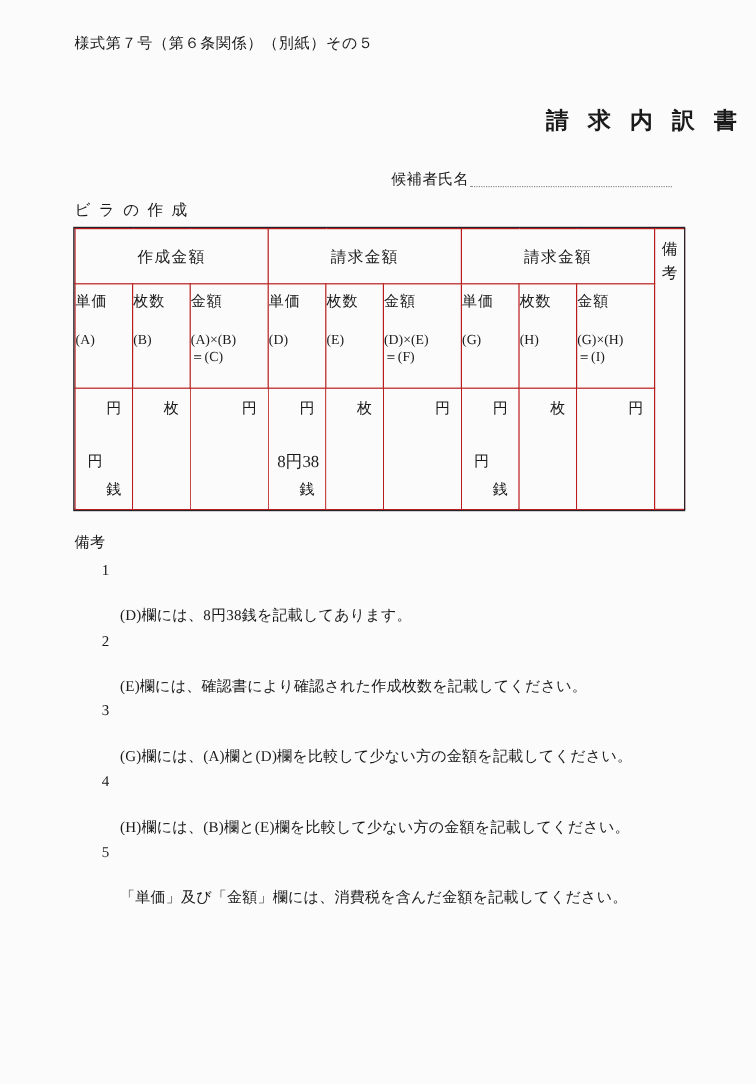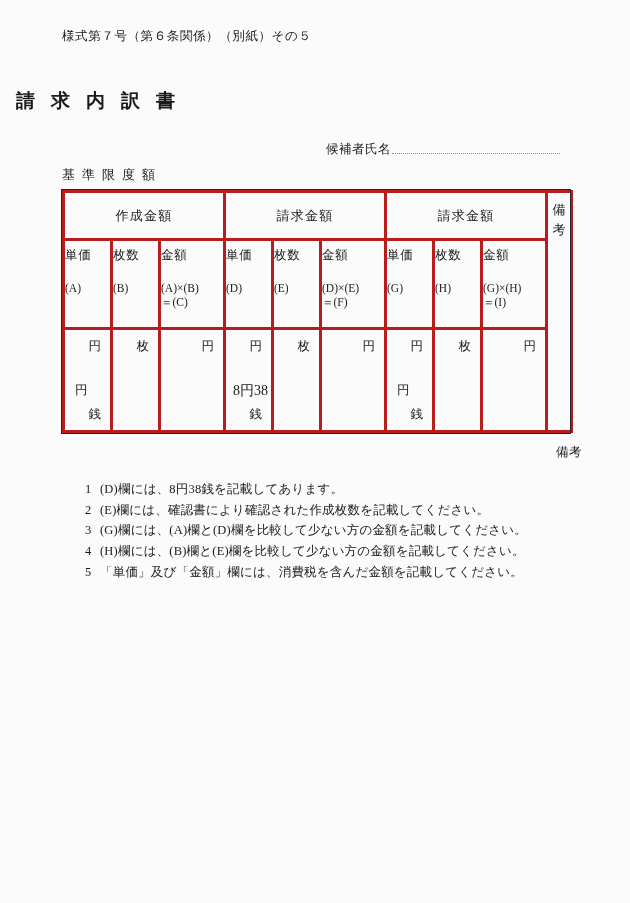--- a/index.html
+++ b/index.html
@@ -33,34 +33,34 @@
     letter-spacing: 0.6px;
     white-space: nowrap;
   }
 
   
   .doc-title {
     position: absolute;
     left: 0;
     top: 88px;
     width: 630px;
-    text-align: left;
+    text-align: right;
     font-size: 19px;
     font-weight: bold;
     letter-spacing: 16px;
     text-indent: 16px;
   }
 
   
   .candidate-row {
     position: absolute;
     left: 326px;
     top: 141px;
     display: flex;
-    align-items: flex-start;
+    align-items: center;
     width: 234px;
   }
   .candidate-label {
     font-size: 12.5px;
     letter-spacing: 0.5px;
     white-space: nowrap;
   }
   .candidate-fill {
     flex: 1 1 auto;
     height: 12px;
@@ -85,21 +85,21 @@
     top: 190px;
     width: 508px;
   }
   table.breakdown {
     border-collapse: collapse;
     width: 508px;
     table-layout: fixed;
     font-size: 12px;
   }
   table.breakdown td {
-    border: 3px solid #b91c1c;
+    border: 1px solid #b91c1c;
     padding: 0;
     vertical-align: top;
     background: #fbfbfb;
   }
   
   table.breakdown {
     outline: none;
   }
   .tbl-wrap::after {
     content: "";
@@ -186,55 +186,55 @@
   
   .notes {
     position: absolute;
     left: 62px;
     top: 444px;
     width: 520px;
     font-size: 12.5px;
   }
   .notes-title {
     letter-spacing: 0.5px;
-    margin-bottom: 19px;
-    text-align: right;
+    margin-bottom: 5px;
   }
   .note-item {
     display: flex;
     margin-top: 2.5px;
     line-height: 1.45;
   }
   .note-num {
     width: 24px;
     flex: 0 0 24px;
     text-align: center;
     margin-left: 14px;
   }
   .note-text {
     flex: 1 1 auto;
     letter-spacing: 0.2px;
     white-space: nowrap;
+    margin-top: 38px;
   }
 </style>
 </head>
 <body>
 
 <div class="page">
 
   <div class="form-code">様式第７号（第６条関係）（別紙）その５</div>
 
   <div class="doc-title">請求内訳書</div>
 
   <div class="candidate-row">
     <span class="candidate-label">候補者氏名</span>
     <span class="candidate-fill"></span>
   </div>
 
-  <div class="section-heading">基準限度額</div>
+  <div class="section-heading">ビラの作成</div>
 
   <div class="tbl-wrap">
     <table class="breakdown">
       <colgroup>
         <col style="width:48px">
           <col style="width:48px">
           <col style="width:65px">
         <col style="width:48px">
           <col style="width:48px">
           <col style="width:65px">

